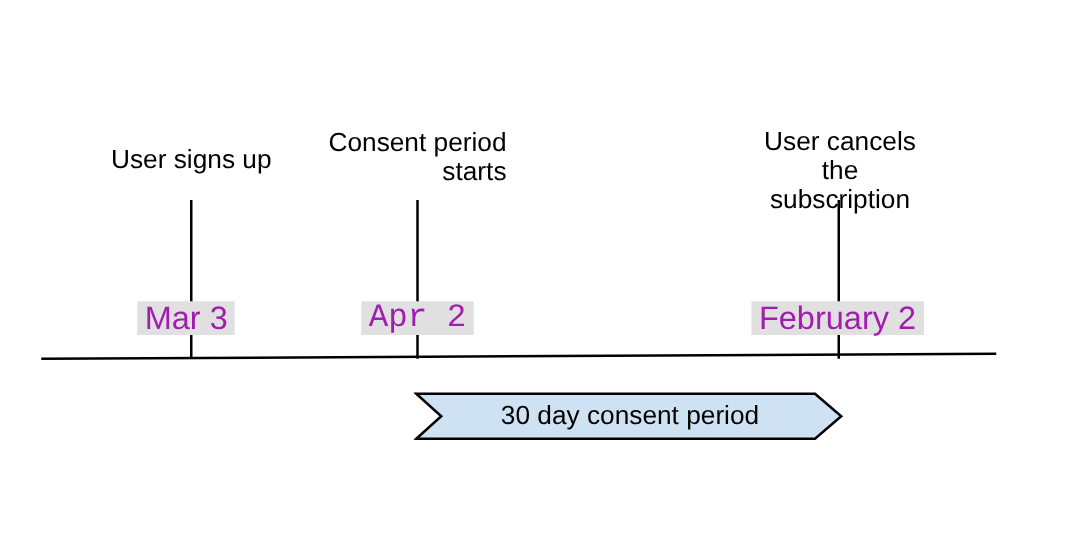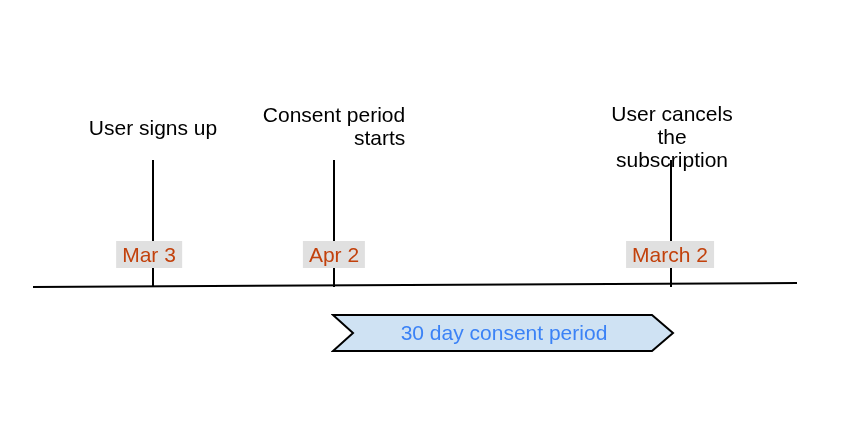--- a/index.html
+++ b/index.html
@@ -43,29 +43,29 @@
   .k1 { left: 152px; }
   .k2 { left: 333px; }
   .k3 { left: 670px; }
 
   
   .date-badge {
     position: absolute;
     top: 241px;
     transform: translateX(-50%);
     background: #e0e0e0;
-    font-size: 21px;
+    font-size: 26px;
     line-height: 23px;
     padding: 2px 6px;
     white-space: nowrap;
     z-index: 2;
-    color: #c2410c;
+    color: #a21caf;
   }
   .d1 { left: 149px; }
-  .d2 { left: 334px; }
+  .d2 { left: 334px; font-family: Liberation Mono, monospace; }
   .d3 { left: 670px; }
 
   
   .axis-svg {
     position: absolute;
     left: 0;
     top: 0;
     width: 852px;
     height: 426px;
     pointer-events: none;
@@ -82,42 +82,42 @@
   .banner-label {
     position: absolute;
     left: 331px;
     top: 313px;
     width: 346px;
     height: 40px;
     display: flex;
     align-items: center;
     justify-content: center;
     font-size: 21px;
-    color: #3b82f6;
+    color: #000000;
     z-index: 3;
   }
 </style>
 </head>
 <body>
 
 <div class="stage">
 
   <div class="event-title t1">User signs up</div>
   <div class="event-title t2">Consent period
 starts</div>
   <div class="event-title t3">User cancels the
 subscription</div>
 
   <div class="tick k1"></div>
   <div class="tick k2"></div>
   <div class="tick k3"></div>
 
   <div class="date-badge d1">Mar 3</div>
   <div class="date-badge d2">Apr 2</div>
-  <div class="date-badge d3">March 2</div>
+  <div class="date-badge d3">February 2</div>
 
   <svg class="axis-svg" viewBox="0 0 852 426" xmlns="http://www.w3.org/2000/svg">
     <line x1="33" y1="287" x2="802" y2="283" stroke="#000000" stroke-width="2"></line>
   </svg>
 
   <svg class="banner-svg" viewBox="0 0 346 42" xmlns="http://www.w3.org/2000/svg">
     <polygon points="2,2 321,2 342,20 321,38 2,38 22,20" stroke="#000000" stroke-width="2" stroke-linejoin="miter" fill="#cfe2f3"></polygon>
   </svg>
   <div class="banner-label">30 day consent period</div>
 

